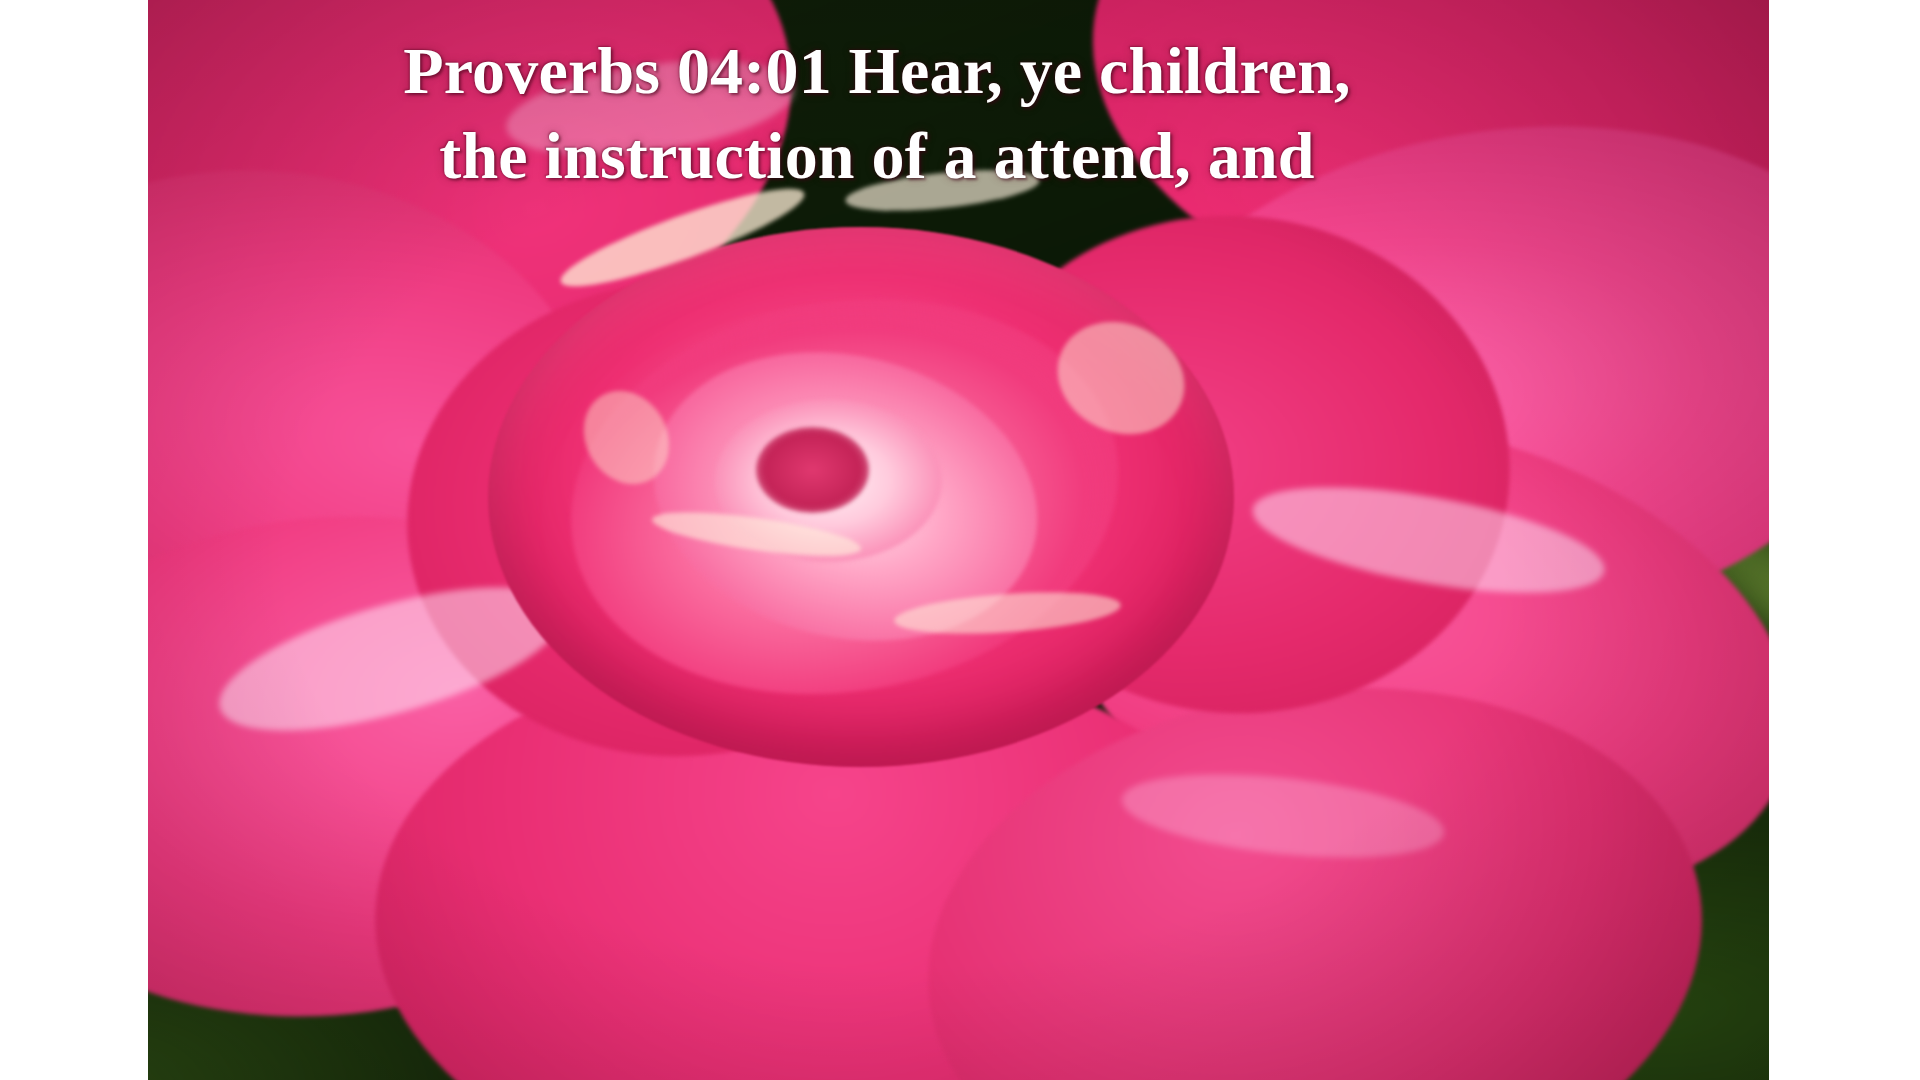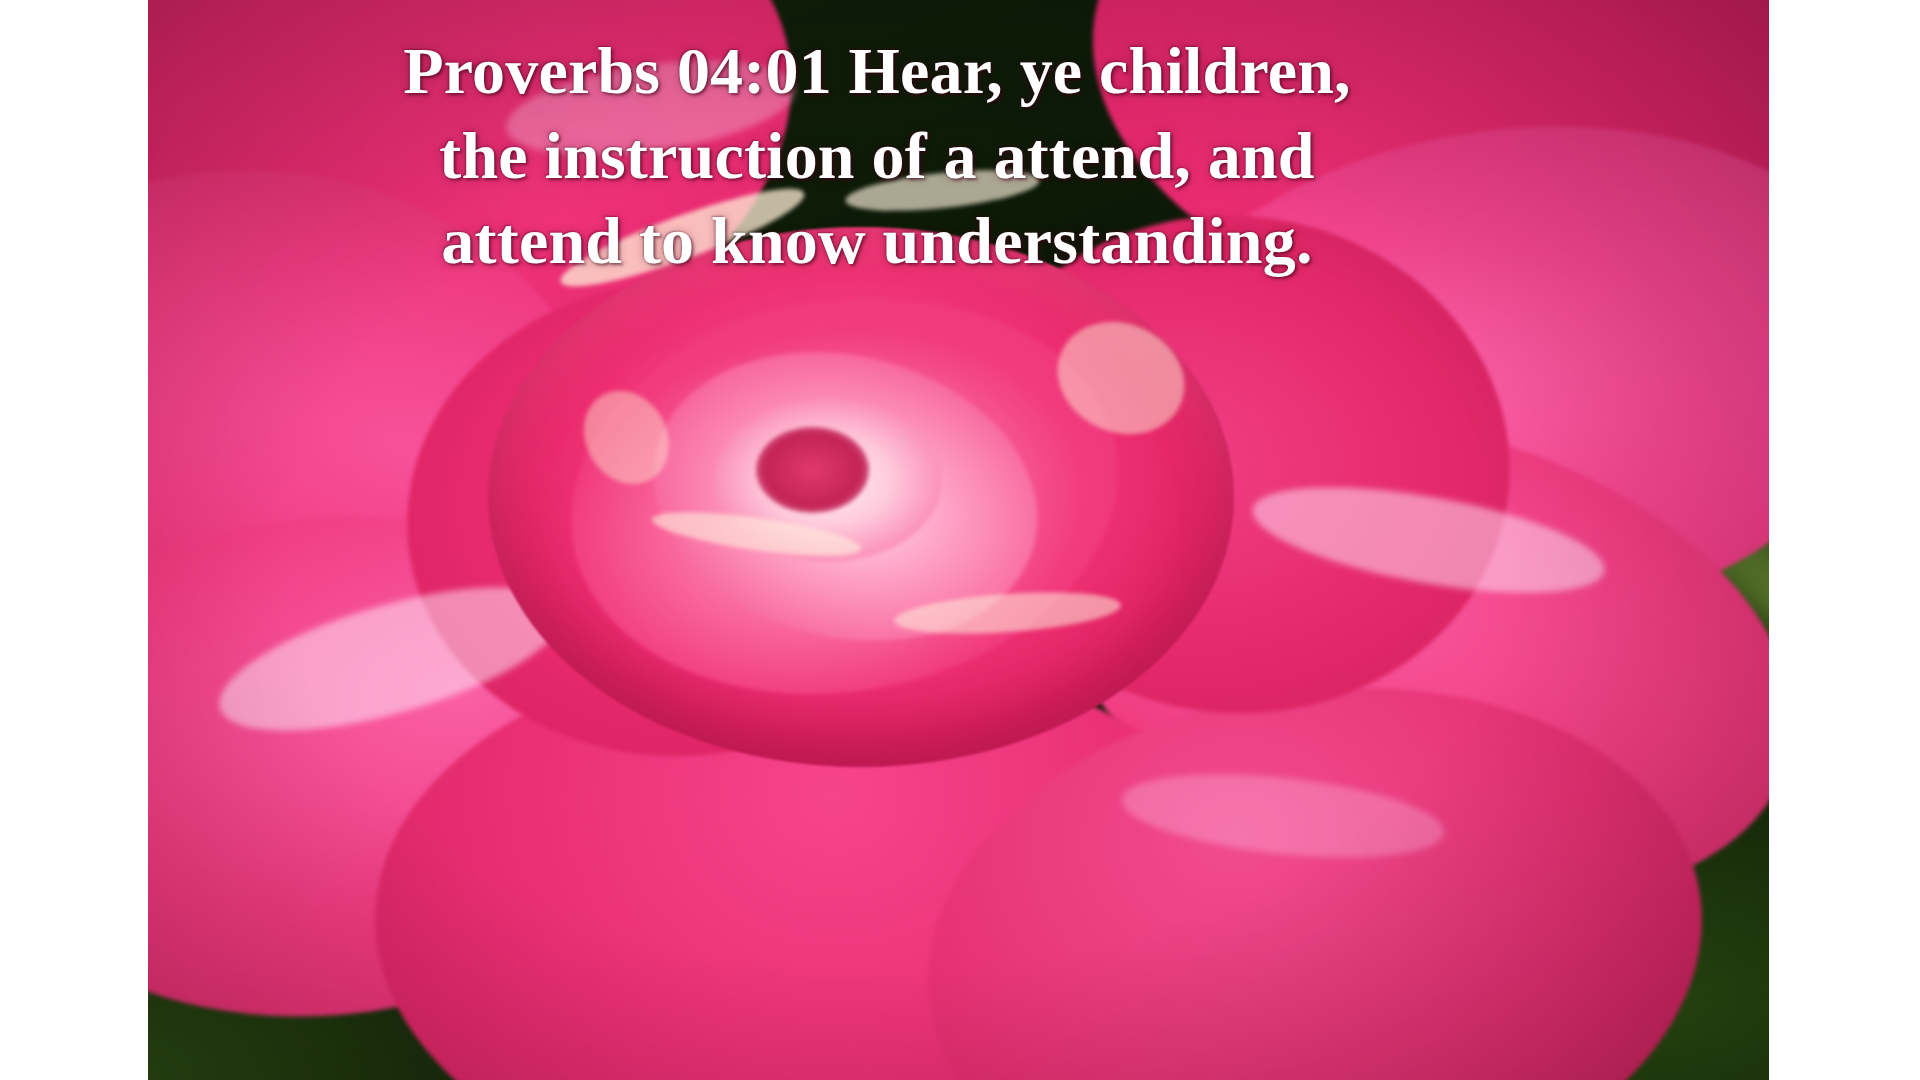--- a/index.html
+++ b/index.html
@@ -244,19 +244,18 @@
       <div class="streak s5"></div>
       <div class="streak s6"></div>
     </div>
 
     <div class="vignette"></div>
   </div>
 
   <div id="verse">
     <span class="line">Proverbs 04:01 Hear, ye children,</span>
     <span class="line">the instruction of a attend, and</span>
-    <span class="line">attend to know understanding.</span>
   </div>
 
   <div class="letterbox left"></div>
   <div class="letterbox right"></div>
 
 </div>
 
 </body></html>

